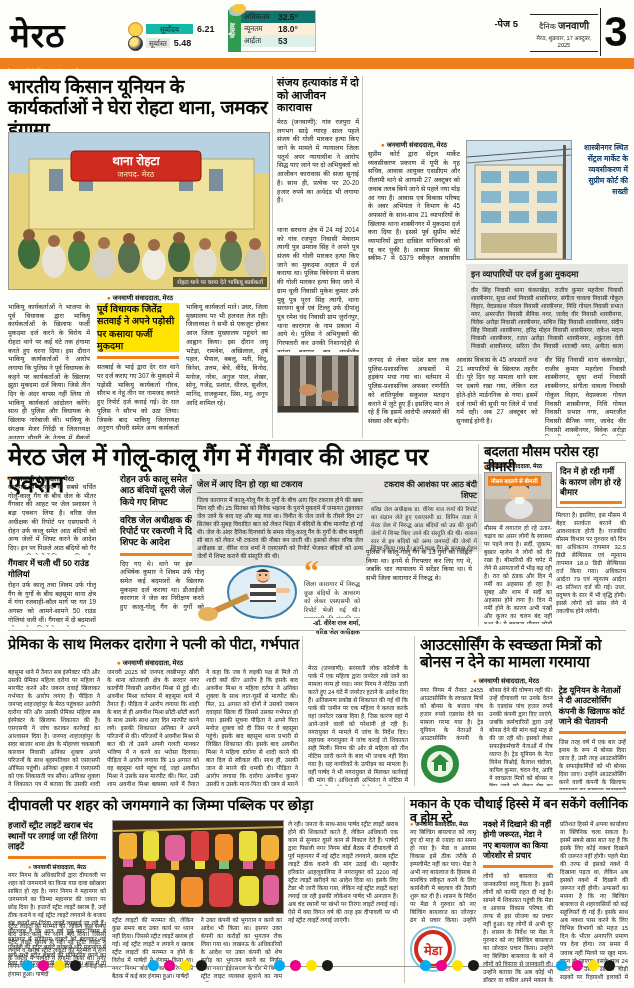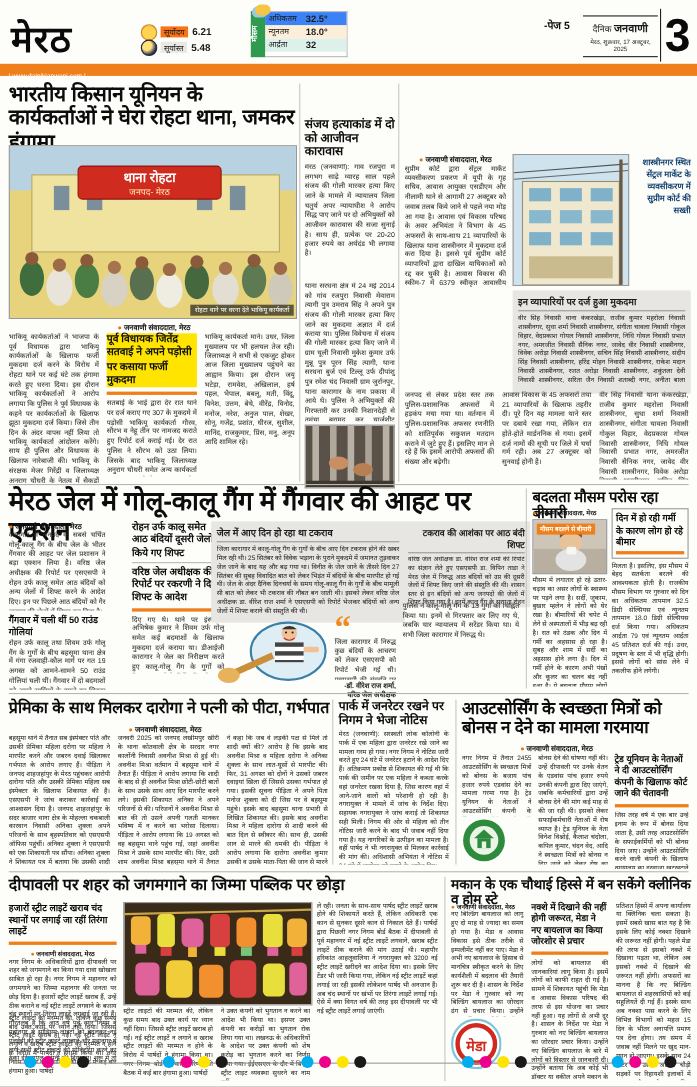--- a/index.html
+++ b/index.html
@@ -41,44 +41,44 @@
 
 <div class="page">
 
   <div class="abs" style="left:10px;top:12px;width:110px;">
     <div style="font-size:33px;font-weight:bold;color:#0a0a0a;letter-spacing:1px;">मेरठ</div>
   </div>
 
   <div class="abs" style="left:128px;top:22px;width:92px;">
     <div class="sun-row">
       <span style="display:inline-block;width:13px;height:13px;border-radius:50%;background:radial-gradient(circle at 50% 60%,#ffd34d 55%,#f0a23a 100%);border:1px solid #c8882a;margin-right:3px;"></span>
-      <span style="background:#f97316;padding:0 3px;">सूर्योदय</span>
+      <span style="background:#14b8a6;padding:0 14px;">सूर्योदय</span>
       <span class="v">6.21</span>
     </div>
     <div class="sun-row">
       <span style="display:inline-block;width:13px;height:13px;border-radius:50%;background:radial-gradient(circle at 35% 35%,#ffe27a 35%,#2a3550 70%);border:1px solid #223;margin-right:3px;"></span>
       <span style="background:#e9e9e4;padding:0 3px;">सूर्यास्त</span>
       <span class="v">5.48</span>
     </div>
   </div>
 
   <div class="abs" style="left:228px;top:10px;width:88px;height:42px;display:flex;">
     <div style="width:13px;background:#2e9b4f;color:#fff;font-size:7px;font-weight:bold;writing-mode:vertical-rl;transform:rotate(180deg);text-align:center;">मौसम</div>
     <div style="flex:1;border:1px solid #bbb;border-left:none;">
-      <div class="wx-row" style="background:#3b82f6;">
+      <div class="wx-row" style="background:#0f766e;">
         <span class="k">अधिकतम</span>
         <span class="v">32.5°</span>
       </div>
       <div class="wx-row" style="background:#fdeeda;">
         <span class="k">न्यूनतम</span>
         <span class="v">18.0°</span>
       </div>
       <div class="wx-row" style="background:#ddf0ea;">
         <span class="k">आर्द्रता</span>
-        <span class="v">32</span>
+        <span class="v">53</span>
       </div>
     </div>
     <div style="position:absolute;left:4px;top:-6px;width:14px;height:10px;background:#f4c643;border-radius:6px;box-shadow:-3px 2px 0 #9fc7de;"></div>
   </div>
 
   <div class="abs" style="left:368px;top:18px;width:150px;">
     <div style="font-size:9.5px;font-weight:bold;line-height:1.3;color:#111;">
       <span style="float:right;font-weight:bold;">-पेज 5</span>
     </div>
   </div>
@@ -147,21 +147,21 @@
     <div>
       <div class="yellowbox">पूर्व विधायक जितेंद्र सतवाई ने अपने पड़ोसी पर कसाया फर्जी मुकदमा</div>
       <div class="orange-rule"></div>
       <div class="body-txt" style="height:70px;">सतबाई के भाई द्वारा देर रात थाने पर दर्ज कराए गए 307 के मुकदमे में पड़ोसी भाकियू कार्यकर्ता गौरव, सौरभ व नेहू तीन पर नामजद कराते हुए रिपोर्ट दर्ज कराई गई। देर रात पुलिस ने सौरभ को उठा लिया। जिसके बाद भाकियू जिलाध्यक्ष अनुराग चौधरी समेत अन्य कार्यकर्ता भड़क गए। सीओ सरधना अनुग्रेश सिंह मौके पर पहुंचे। कार्यकर्ताओं को मनाने का प्रयास करने लगे। कार्यकर्ताओं ने बताया कि पूर्व</div>
     </div>
     <div class="body-txt">भाकियू कार्यकर्ता माने। उधर, जिला मुख्यालय पर भी हलचल तेज रही। जिलाध्यक्ष ने सभी से एकजुट होकर आज जिला मुख्यालय पहुंचने का आह्वान किया। इस दौरान जयू भटेड़ा, रामवेश, अखिलाल, हर्ष पहल, भैपाल, बबलू, मती, विंदू, विनेश, उत्तम, बेचे, वीरेंद्र, विनोद, मनोज, नरेश, अनुज पाल, शेखर, सोनू, गजेंद्र, प्रशांत, धीरज, सुशील, मानिंद, राजकुमार, प्रिंस, मनु, अनूप आदि शामिल रहे।</div>
   </div>
 
   <div class="abs vline" style="left:272px;top:76px;height:362px;"></div>
 
-  <div class="abs" style="left:277px;top:76px;width:82px;margin-top:31px;">
+  <div class="abs" style="left:277px;top:76px;width:82px;">
     <div class="hl-left" style="font-size:11px;">संजय हत्याकांड में दो को आजीवन कारावास</div>
     <div class="body-txt" style="margin-top:4px;height:108px;">मेरठ (जनवाणी): गांव रजपुरा में लगभग साढ़े ग्यारह साल पहले संजय की गोली मारकर हत्या किए जाने के मामले में न्यायालय जिला चतुर्थ अपर न्यायाधीश ने आरोप सिद्ध पाए जाने पर दो अभियुक्तों को आजीवन कारावास की सजा सुनाई है। साथ ही, प्रत्येक पर 20-20 हजार रुपये का अर्थदंड भी लगाया है।</div>
     <div class="body-txt" style="height:126px;">थाना सरधना क्षेत्र में 24 मई 2014 को गांव रजपुरा निवासी मेवाराम त्यागी पुत्र उमराव सिंह ने अपने पुत्र संजय की गोली मारकर हत्या किए जाने का मुकदमा अज्ञात में दर्ज कराया था। पुलिस विवेचना में संजय की गोली मारकर हत्या किए जाने में ग्राम चूली निवासी मुकेश कुमार उर्फ मुन्नू पुत्र पूरन सिंह त्यागी, थाना सरधना बुर्ज एवं टिल्लू उर्फ दीपांशु पुत्र रमेश चंद निवासी ग्राम जुर्रानपुर, थाना कारागार के नाम प्रकाश में आये थे। पुलिस ने अभियुक्तों की गिरफ्तारी कर उनकी निशानदेही से तमंचा बरामद कर चार्जशीट न्यायालय भेजी थी, जहां से उनका मामला जिला जज की अदालत में 19 सितंबर 2014 से विचाराधीन था।</div>
     <div class="photo" style="width:80px;height:56px;margin-top:3px;">
       <svg width="80" height="56" xmlns="http://www.w3.org/2000/svg">
         <rect width="80" height="56" fill="#5a5248"></rect>
         <rect x="6" width="6" height="56" fill="#b8b2a6"></rect>
           <rect x="22" width="6" height="56" fill="#b0a89a"></rect>
         <rect x="38" width="6" height="56" fill="#b8b2a6"></rect>
           <rect x="54" width="6" height="56" fill="#aaa294"></rect>
@@ -301,21 +301,20 @@
     <span class="dot">●</span> <span>जनवाणी संवाददाता, मेरठ</span>
   </div>
   <div class="abs cols" style="left:8px;top:668px;width:290px;height:118px;">
     <div class="body-txt" style="font-size:5.9px;">बहसूमा थाने में तैनात सब इंस्पेक्टर पति और उसकी प्रेमिका महिला दरोगा पर महिला ने मारपीट करने और जबरन दवाई खिलाकर गर्भपात के आरोप लगाए हैं। पीड़िता ने जनपद शाहजहांपुर के मेरठ पहुंचकर आरोपी दारोगा पति और उसकी प्रेमिका महिला सब इंस्पेक्टर के खिलाफ शिकायत की है। एसएसपी ने जांच कराकर कार्रवाई का आश्वासन दिया है। जनपद शाहजहांपुर के सदर बाजार थाना क्षेत्र के मोहल्ला चकबाली कारवान निवासी अनिका शुक्ला अपने परिजनों के साथ बृहस्पतिवार को एसएसपी ऑफिस पहुंचीं। अनिका शुक्ला ने एसएसपी को एक शिकायती पत्र सौंपा। अनिका शुक्ला ने शिकायत पत्र में बताया कि उसकी शादी 18</div>
     <div class="body-txt" style="font-size:5.9px;">जनवरी 2025 को जनपद लखीमपुर खीरी के थाना कोतवाली क्षेत्र के सरदार नगर कार्लोनी निवासी अवनीश मिश्रा से हुई थी। अवनीश मिश्रा वर्तमान में बहसूमा थाने में तैनात हैं। पीड़िता ने आरोप लगाया कि शादी के बाद से ही अवनीश मिश्रा छोटी-छोटी बातों के साथ उसके साथ आए दिन मारपीट करने लगे। इसकी शिकायत अनिका ने अपने परिजनों से की। परिजनों ने अवनीश मिश्रा से बात की तो उसने अपनी गलती मानकर भविष्य में न करने का भरोसा दिलाया। पीड़िता ने आरोप लगाया कि 19 अगस्त को वह बहसूमा थाने पहुंच गई, जहां अवनीश मिश्रा ने उसके साथ मारपीट की। फिर, उसी शाम अवनीश मिश्रा बहसूमा थाने में तैनात एक महिला दारोगा के साथ कमरे पर आए। महिला दारोगा को अवनीश मिश्रा ने अपनी पत्नी बताया। इस पर पीड़िता</div>
     <div class="body-txt" style="font-size:5.9px;">ने कहा कि जब वे लड़की पक्ष से मिले तो शादी क्यों की? आरोप है कि इसके बाद अवनीश मिश्रा व महिला दरोगा ने अनिका शुक्ला के साथ लात-घूसों से मारपीट की। फिर, 31 अगस्त को दोनों ने उसको जबरन दवाइयां खिला दीं जिससे उसका गर्भपात हो गया। इसकी सूचना पीड़िता ने अपने पिता मनोज शुक्ला को दी जिस पर वे बहसूमा पहुंचे। इसके बाद बहसूमा थाना प्रभारी से लिखित शिकायत की। इसके बाद अवनीश मिश्रा ने महिला दारोगा से शादी करने की बात दिल से स्वीकार की। साथ ही, उसकी जान से मारने की धमकी दी। पीड़िता ने आरोप लगाया कि दारोगा अवनीश कुमार उसकी व उसके माता-पिता की जान से मारने की धमकी देते हैं। एसएसपी ने मामले में जांच कर कार्रवाई का आश्वासन दिया है।</div>
   </div>
 
   <div class="abs vline" style="left:302px;top:636px;height:150px;"></div>
 
-  <div class="abs hl-left" style="left:308px;top:636px;width:100px;font-size:11px;">पार्क में जनरेटर रखने पर निगम ने भेजा नोटिस</div>
   <div class="abs body-txt" style="left:308px;top:664px;width:100px;height:122px;font-size:5.9px;">मेरठ (जनवाणी): सरस्वती लोक कॉलोनी के पार्क में एक महिला द्वारा जनरेटर रखे जाने का मामला गरम हो गया। नगर निगम ने नोटिस जारी करते हुए 24 घंटे में जनरेटर हटाने के आदेश दिए हैं। अतिक्रमण प्रकोष्ठ से शिकायत की गई थी कि पार्क की जमीन पर एक महिला ने कब्जा करके वहां जनरेटर रखवा दिया है, जिस कारण वहां में आने-जाने वालों को परेशानी हो रही है। नगरायुक्त ने मामले में जांच के निर्देश दिए। सहायक नगरायुक्त ने जांच कराई तो शिकायत सही मिली। निगम की ओर से महिला को तीन नोटिस जारी करने के बाद भी जवाब नहीं दिया गया है। यह नागरिकों के उत्पीड़न का मामला है। वहीं पार्षद ने भी नगरायुक्त से मिलकर कार्रवाई की मांग की। अधिशासी अभियंता ने नोटिस में 24 घंटे में जनरेटर को हटाने के आदेश दिए।</div>
 
   <div class="abs vline" style="left:414px;top:636px;height:150px;"></div>
 
   <div class="abs hl" style="left:420px;top:636px;width:206px;font-size:15.5px;">आउटसोर्सिंग के स्वच्छता मित्रों को बोनस न देने का मामला गरमाया</div>
   <div class="abs byline" style="left:446px;top:676px;width:120px;">
     <span class="dot">●</span> <span>जनवाणी संवाददाता, मेरठ</span>
   </div>
   <div class="abs" style="left:420px;top:686px;width:206px;height:100px;display:flex;gap:6px;">
     <div style="width:64px;">

